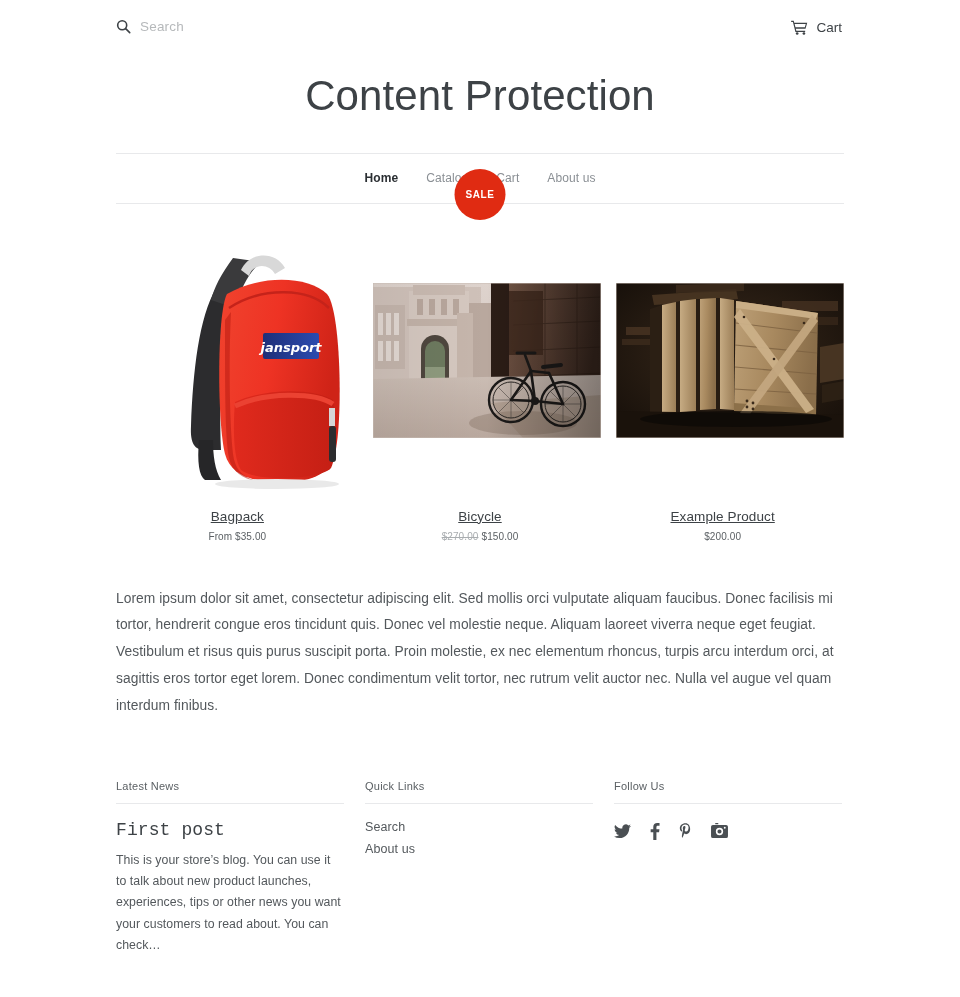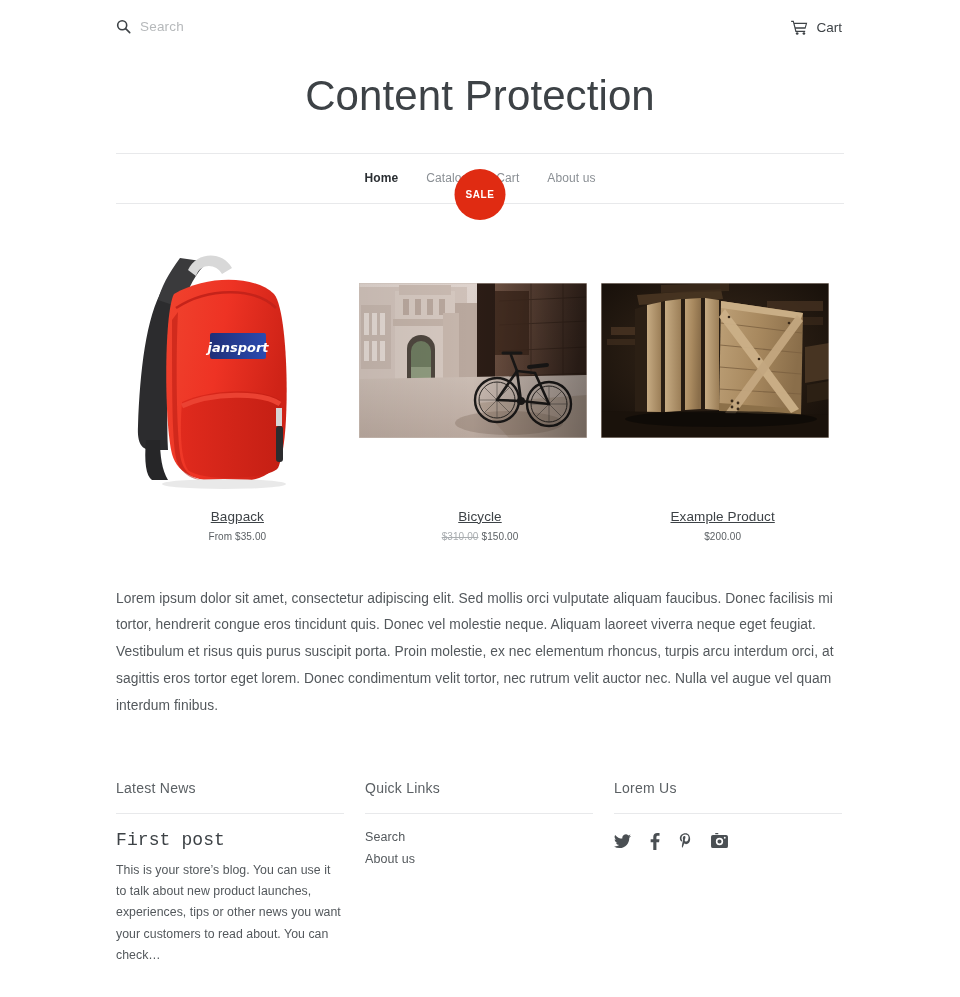--- a/index.html
+++ b/index.html
@@ -78,21 +78,21 @@
     margin-top: 22px;
     position: relative;
   }
   .cell {
     width: 33.3333%;
     position: relative;
     text-align: center;
   }
   .media {
     height: 270px;
-    display: flex; align-items: center; justify-content: flex-start;
+    display: flex; align-items: center; justify-content: flex-end;
     position: relative;
   }
   .prod-title {
     font-size: 13.5px; color: #3d4246; margin-top: 13px; letter-spacing: .1px; text-decoration: underline;
   }
   .prod-price {
     font-size: 10px; color: #5b6064; margin-top: 7px; letter-spacing: .1px;
   }
   .was { color: #a9adb0; text-decoration: line-through; margin-right: 3px; }
 
@@ -129,22 +129,22 @@
   .demo-line .lnk { position: relative; margin: 0 -9px 0 -9px; }
 
   
   .footer {
     margin-top: 60px;
     display: flex;
     gap: 21px;
   }
   .fcol { width: 228px; }
   .fcol h4 {
-    font-size: 14px; font-weight: 400; color: #5b6064;
-    margin: 0 0 17px 0; letter-spacing: .25px;
+    font-size: 11px; font-weight: 400; color: #5b6064;
+    margin: 0 0 11px 0; letter-spacing: .25px;
   }
   .fdiv { border-top: 1px solid #e8e9eb; margin-bottom: 16px; }
   .post-title {
     font-family: "Liberation Mono", monospace;
     font-size: 18px; color: #3d4246; margin-bottom: 10px; letter-spacing: .1px;
   }
   .post-body {
     font-size: 12.3px; line-height: 1.73; color: #53585c; letter-spacing: .05px;
   }
   .flink {
@@ -343,21 +343,21 @@
             </g>
             <path d="M144 70 L162 70" stroke="#1c1a19" stroke-width="3" stroke-linecap="round"></path>
             <path d="M170 84 L188 82" stroke="#1c1a19" stroke-width="4" stroke-linecap="round"></path>
             <circle cx="162" cy="118" r="4" fill="#1c1a19"></circle>
             <rect width="228" height="155" fill="url(#vign)"></rect>
             <rect width="228" height="155" fill="none" stroke="#c8bcb4" stroke-width="1"></rect>
           </svg>
         </div>
         <div class="prod-title">Bicycle</div>
         <div class="prod-price">
-          <span class="was">$310.00</span><span>$150.00</span>
+          <span class="was">$270.00</span><span>$150.00</span>
         </div>
       </div>
 
       <div class="cell">
         <div class="media">
           <svg class="photo" viewBox="0 0 228 155">
             <defs>
               <linearGradient id="woodg" x1="0" y1="0" x2="1" y2="0.2">
                 <stop offset="0" stop-color="#bda077"></stop>
                   <stop offset="0.5" stop-color="#a8895f"></stop>
@@ -447,21 +447,21 @@
       </div>
 
       <div class="fcol">
         <h4>Quick Links</h4>
         <div class="fdiv"></div>
         <a class="flink" href="#">Search</a>
         <a class="flink" href="#">About us</a>
       </div>
 
       <div class="fcol">
-        <h4>Lorem Us</h4>
+        <h4>Follow Us</h4>
         <div class="fdiv"></div>
         <div class="socials">
           <a href="#">
             <svg width="17" height="15" viewBox="0 0 20 17" fill="currentColor">
               <path d="M20 2.02a8.2 8.2 0 0 1-2.36.65A4.1 4.1 0 0 0 19.44.41a8.2 8.2 0 0 1-2.6 1A4.1 4.1 0 0 0 9.85 5.1 11.64 11.64 0 0 1 1.39.75a4.1 4.1 0 0 0 1.27 5.47A4.07 4.07 0 0 1 .8 5.71v.05a4.1 4.1 0 0 0 3.29 4.02 4.1 4.1 0 0 1-1.85.07 4.1 4.1 0 0 0 3.83 2.85A8.23 8.23 0 0 1 0 14.39a11.6 11.6 0 0 0 6.29 1.85c7.55 0 11.68-6.26 11.68-11.68l-.01-.53A8.34 8.34 0 0 0 20 2.02z"></path>
             </svg>
           </a>
           <a href="#">
             <svg width="10" height="17" viewBox="0 0 10 18" fill="currentColor">
               <path d="M6.5 18V9.8h2.8l.42-3.2H6.5V4.55c0-.93.26-1.56 1.6-1.56h1.7V.13A23 23 0 0 0 7.31 0C4.85 0 3.17 1.48 3.17 4.2v2.4H.4v3.2h2.77V18z"></path>

